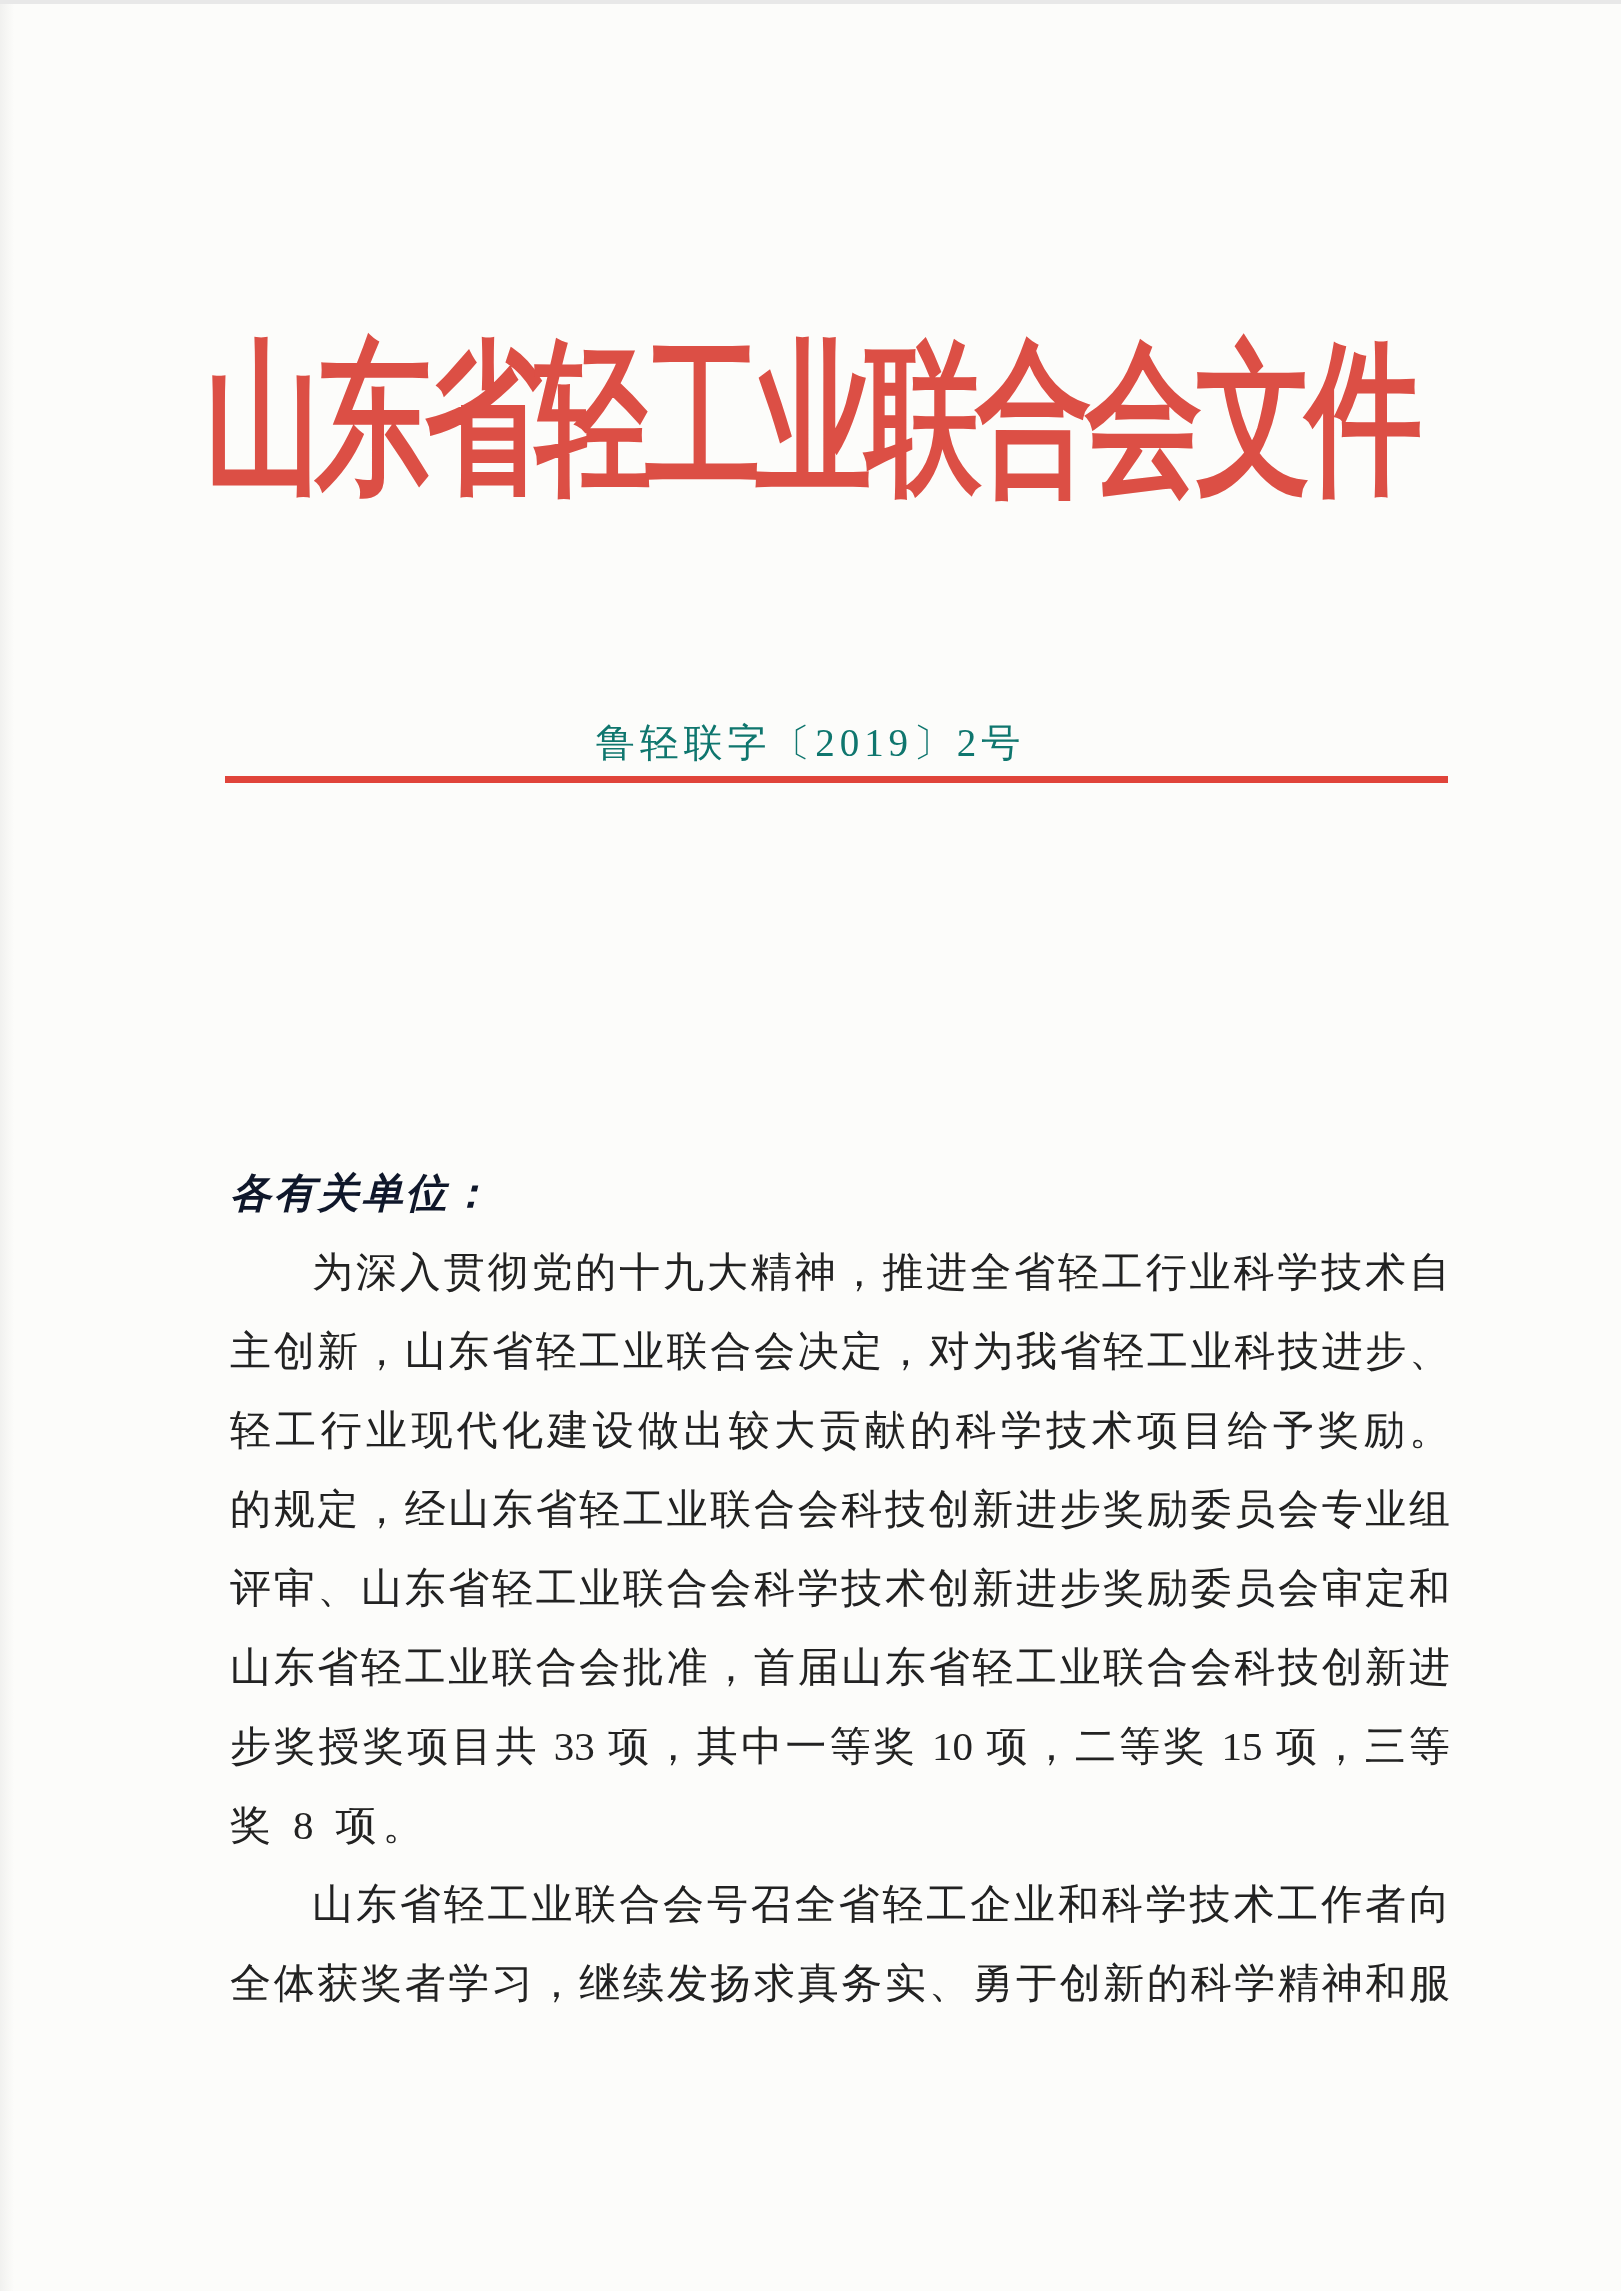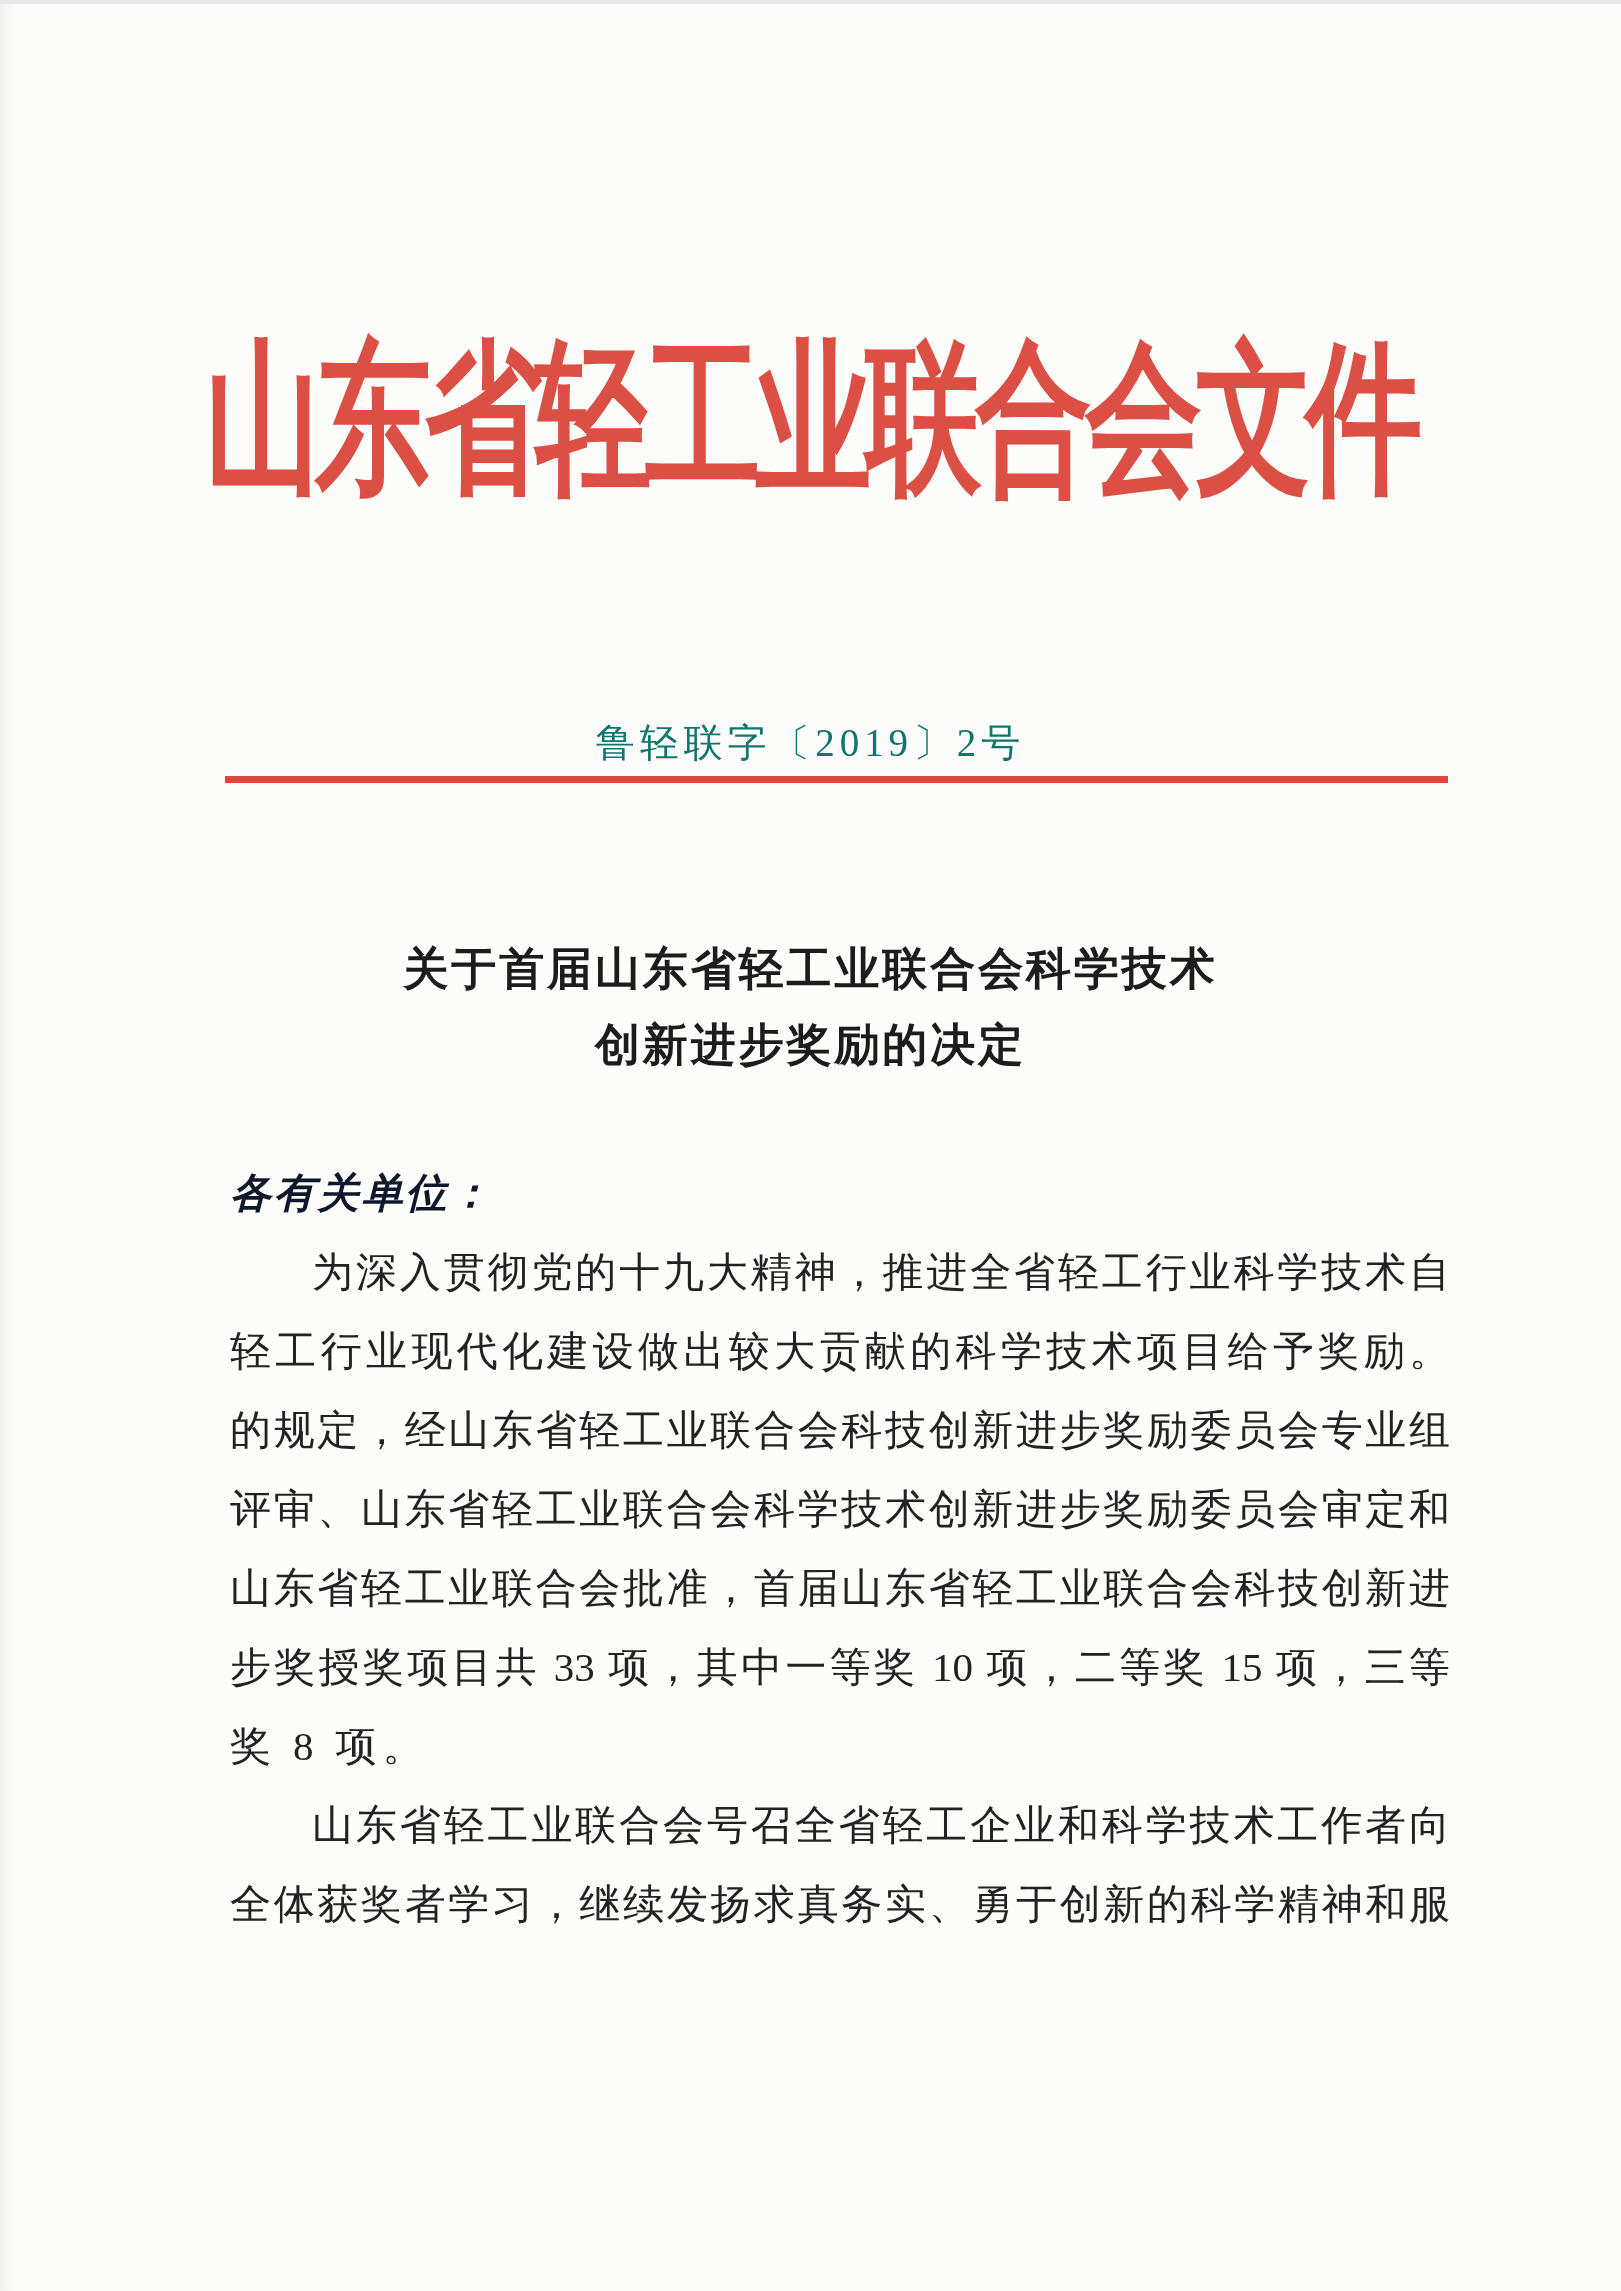--- a/index.html
+++ b/index.html
@@ -131,29 +131,26 @@
 <div class="page">
 
   <div class="scan-edge"></div>
 
   <div class="agency-title">山东省轻工业联合会文件</div>
 
   <div class="doc-number">鲁轻联字〔2019〕2号</div>
 
   <div class="red-rule"></div>
 
-  <div class="doc-title">
-    <div>关于首届山东省轻工业联合会科学技术</div>
-    <div>创新进步奖励的决定</div>
-  </div>
 
   <div class="salutation">各有关单位：</div>
 
   <div class="body-text">
     <div class="body-line indent">为深入贯彻党的十九大精神，推进全省轻工行业科学技术自</div>
+    <div class="body-line">主创新，山东省轻工业联合会决定，对为我省轻工业科技进步、</div>
     <div class="body-line">轻工行业现代化建设做出较大贡献的科学技术项目给予奖励。</div>
     <div class="body-line">的规定，经山东省轻工业联合会科技创新进步奖励委员会专业组</div>
     <div class="body-line">评审、山东省轻工业联合会科学技术创新进步奖励委员会审定和</div>
     <div class="body-line">山东省轻工业联合会批准，首届山东省轻工业联合会科技创新进</div>
     <div class="body-line">步奖授奖项目共 33 项，其中一等奖 10 项，二等奖 15 项，三等</div>
     <div class="body-line short">奖 8 项。</div>
     <div class="body-line indent">山东省轻工业联合会号召全省轻工企业和科学技术工作者向</div>
     <div class="body-line">全体获奖者学习，继续发扬求真务实、勇于创新的科学精神和服</div>
   </div>
 

